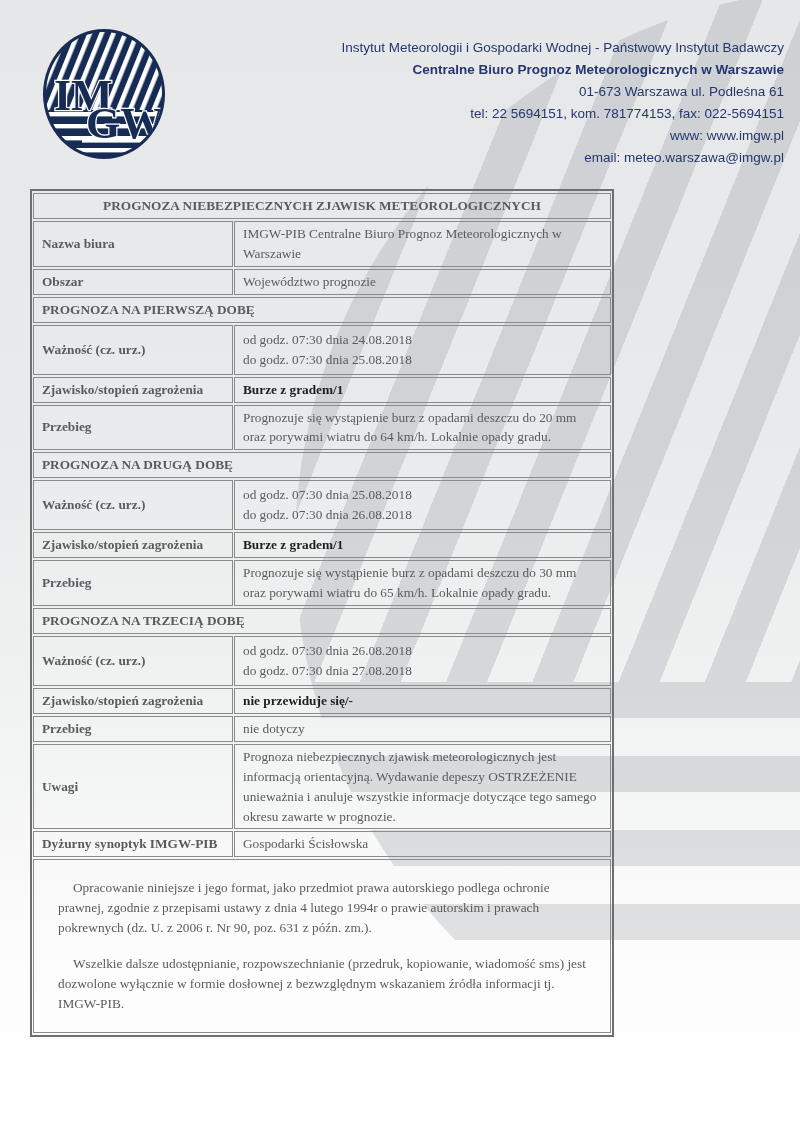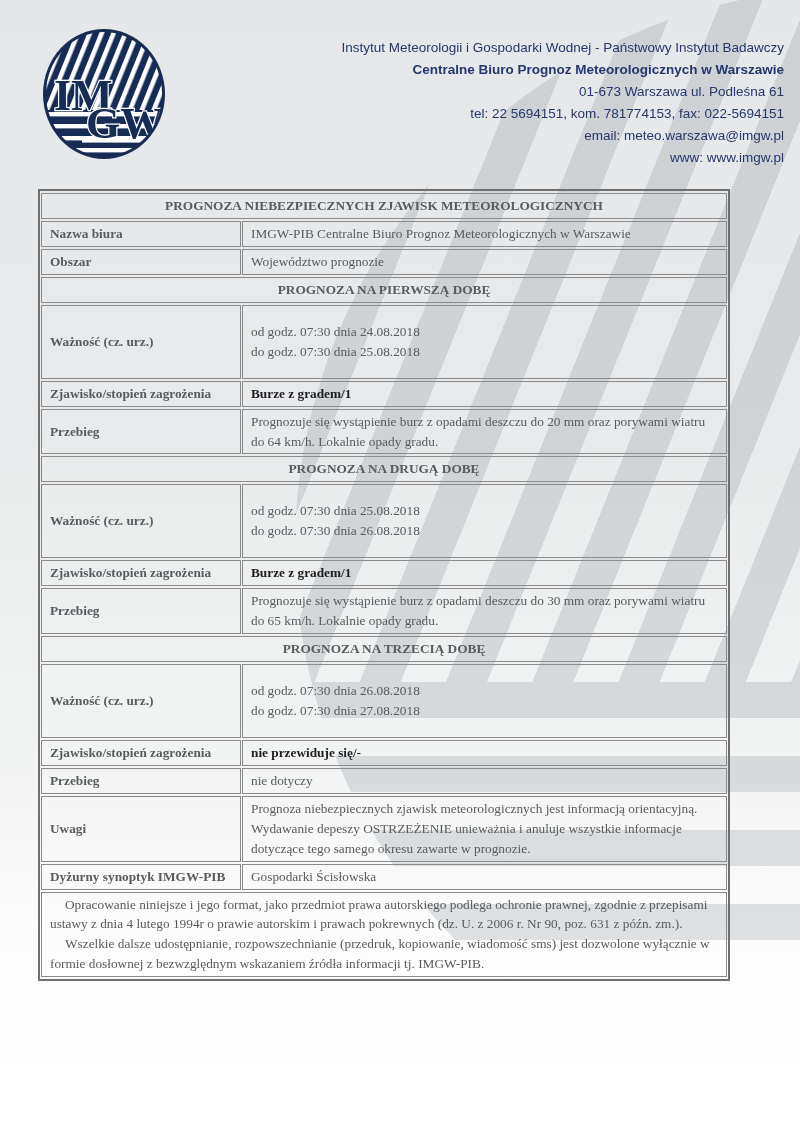--- a/index.html
+++ b/index.html
@@ -17,35 +17,35 @@
     background:repeating-linear-gradient(180deg,rgba(144,151,158,0.28) 0 36px,transparent 36px 74px);}
   
   .logo{position:absolute;left:42px;top:28px;width:124px;height:132px;}
   .header-contact{
     position:absolute;top:37px;right:16px;text-align:right;
     font-family:"Liberation Sans",sans-serif;font-size:13.5px;line-height:22px;color:#24376e;
   }
   .header-contact .bold{font-weight:bold;}
   
   table.forecast{
-    position:absolute;left:38px;top:189px;width:692px;
+    position:absolute;left:30px;top:189px;width:584px;
     border-collapse:separate;border-spacing:1px 2px;border:2px solid #6f6f6f;
     background:transparent;
   }
   table.forecast td{
     border:1px solid #8b8b8b;background:transparent;
     padding:2px 8px;font-size:13.3px;line-height:1.5;color:#595b5e;vertical-align:middle;
   }
   td.lbl{width:182px;font-weight:bold;color:#1e1e20;margin-top:28px;}
   td.title-cell{text-align:center;font-weight:bold;font-size:16px;color:#ff0000;padding:6px 4px;}
-  td.section-cell{text-align:center;font-weight:bold;font-size:13.5px;color:#131314;padding:4px;}
+  td.section-cell{text-align:left;font-weight:bold;font-size:13.5px;color:#131314;padding:4px;}
   td.val.strong{font-weight:bold;color:#1e1e20;margin-top:48px;}
-  td.val.multi{white-space:pre-line;padding:16px 8px;}
+  td.val.multi{white-space:pre-line;padding:4px 8px;}
   td.footer-cell{padding:5px 10px 7px 10px;}
-  td.footer-cell p{margin:0;text-indent:15px;}
+  td.footer-cell p{margin:16px;text-indent:15px;}
 </style>
 </head>
 <body>
 
 <div class="page">
 
   <div class="wm-clip">
     <div class="watermark">
       <div class="wm-diag"></div>
       <div class="wm-horiz"></div>
@@ -74,22 +74,22 @@
       <text x="44" y="110" font-family="Liberation Serif, serif" font-size="44" font-weight="bold" fill="#172c54" stroke="#ffffff" stroke-width="2.4" paint-order="stroke">GW</text>
       <rect x="40" y="112" width="72" height="2.6" fill="#ffffff"></rect>
     </g>
   </svg>
 
   <div class="header-contact">
     <div>Instytut Meteorologii i Gospodarki Wodnej - Państwowy Instytut Badawczy</div>
     <div class="bold">Centralne Biuro Prognoz Meteorologicznych w Warszawie</div>
     <div>01-673 Warszawa ul. Podleśna 61</div>
     <div>tel: 22 5694151, kom. 781774153, fax: 022-5694151</div>
+    <div>www: www.imgw.pl</div>
     <div>email: meteo.warszawa@imgw.pl</div>
-    <div>www: www.imgw.pl</div>
   </div>
 
   <table class="forecast">
     <tbody>
       <tr>
         <td colspan="2" class="title-cell">PROGNOZA NIEBEZPIECZNYCH ZJAWISK METEOROLOGICZNYCH</td>
       </tr>
 
       <tr>
         <td class="lbl">Nazwa biura</td>

